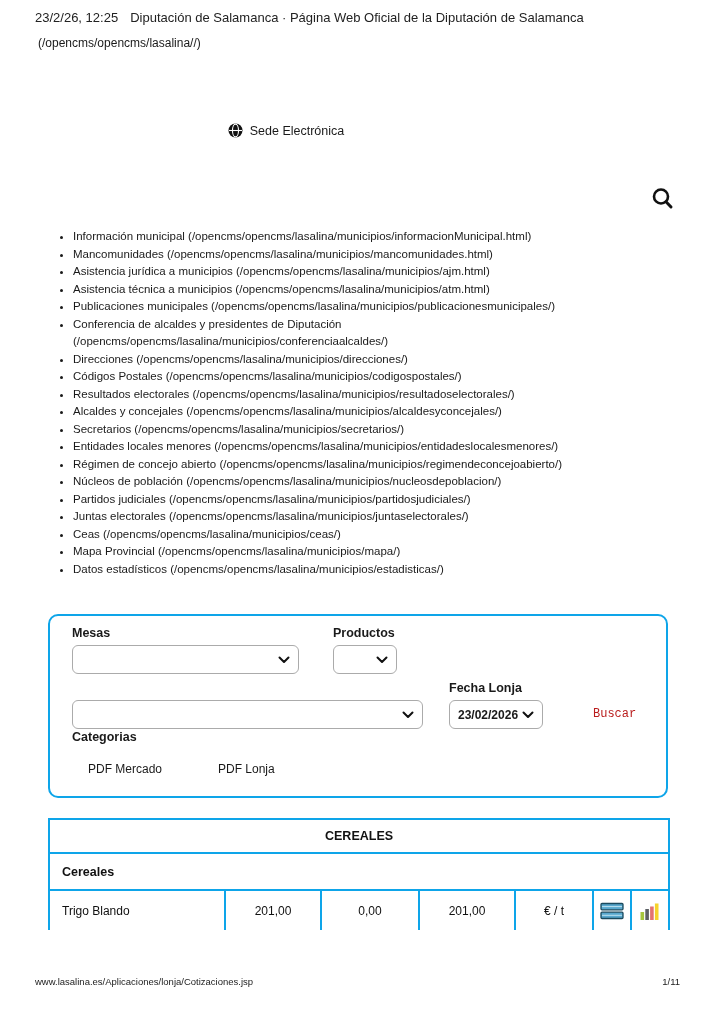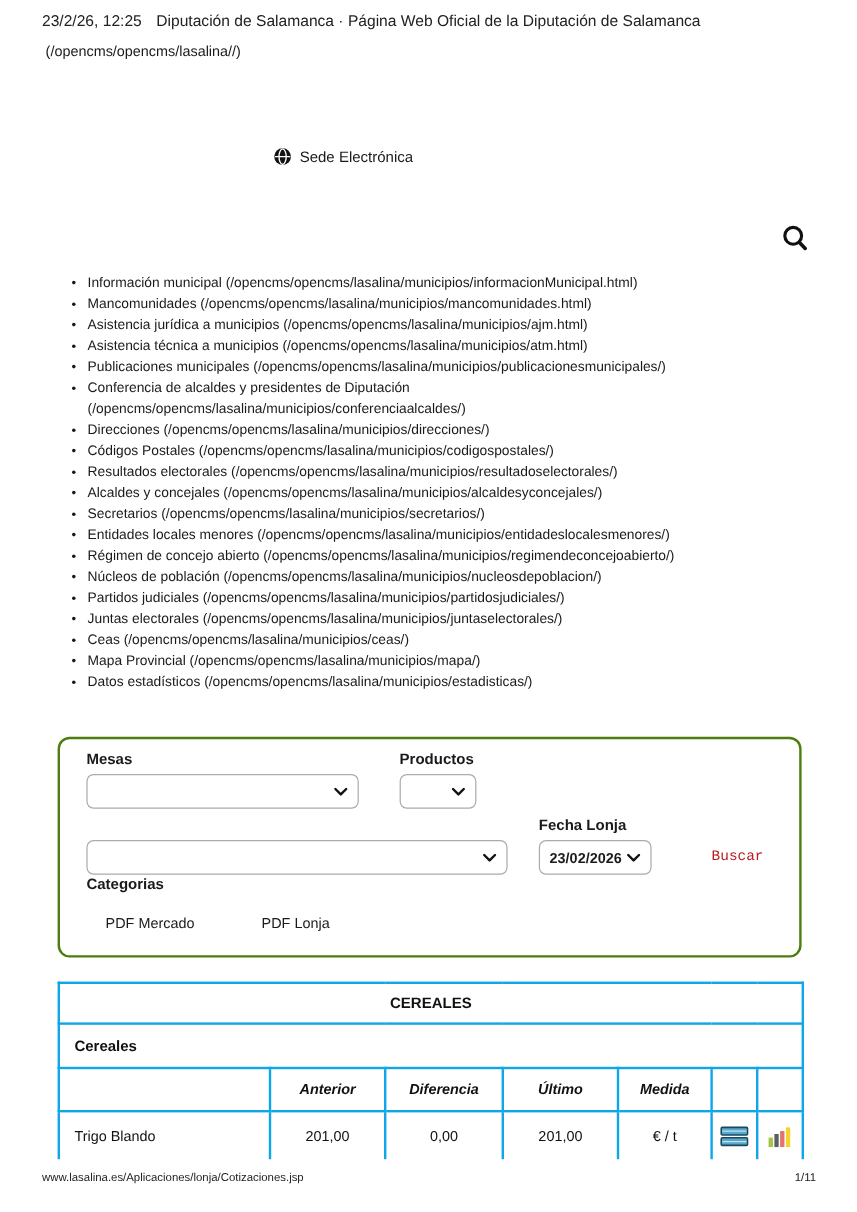--- a/index.html
+++ b/index.html
@@ -26,21 +26,21 @@
   .search-btn{position:absolute;top:186px;right:38px;width:26px;height:26px;cursor:pointer;}
 
   
   .municipios{position:absolute;left:35px;top:226px;width:592px;font-size:11.5px;line-height:17.5px;}
   .muni-title{margin:0 0 1px 0;}
   .municipios ul{margin:2px 0 0 0;padding:0 0 0 38px;}
   .municipios li{line-height:17.5px;}
 
   
   .lonja-form{position:absolute;left:48px;top:614px;width:616px;height:180px;
-    border:2px solid #4d7c0f;border-radius:10px;background:#fff;}
+    border:2px solid #0ea5e9;border-radius:10px;background:#fff;}
   .fld-label{position:absolute;font-size:12.5px;font-weight:700;}
   .sel{position:absolute;height:27px;border:1px solid #ababab;border-radius:6px;background:#fff;
     display:flex;align-items:center;justify-content:space-between;padding:0 8px;font-size:12px;cursor:pointer;}
   .sel .val{white-space:nowrap;overflow:hidden;}
   .sel-mesas{left:22px;top:29px;width:209px;}
   .sel-productos{left:283px;top:29px;width:46px;}
   .sel-categorias{left:22px;top:84px;width:333px;}
   .sel-fecha{left:399px;top:84px;width:76px;}
   .sel-fecha .val{font-weight:700;}
   .lbl-mesas{left:22px;top:10px;}
@@ -168,29 +168,20 @@
         <col style="width:78px">
         <col style="width:38px">
         <col style="width:38px">
     </colgroup>
     <tbody>
         <tr class="row-group">
       <td colspan="7">CEREALES</td>
     </tr>
     <tr class="row-section">
       <td colspan="7">Cereales</td>
-    </tr>
-    <tr class="row-head">
-      <td></td>
-      <td>Anterior</td>
-      <td>Diferencia</td>
-      <td>Último</td>
-      <td>Medida</td>
-      <td></td>
-      <td></td>
     </tr>
     <tr class="row-data">
       <td class="cell-name">Trigo Blando</td>
       <td>201,00</td>
       <td>0,00</td>
       <td>201,00</td>
       <td>€ / t</td>
       <td class="icon-cell">
         <svg class="icon-svg" width="24" height="18" viewBox="0 0 24 18">
           <rect x="1" y="1.5" width="22" height="6.3" rx="1" stroke="#1b4a5e" stroke-width="1.3" fill="#58a8ce"></rect>

